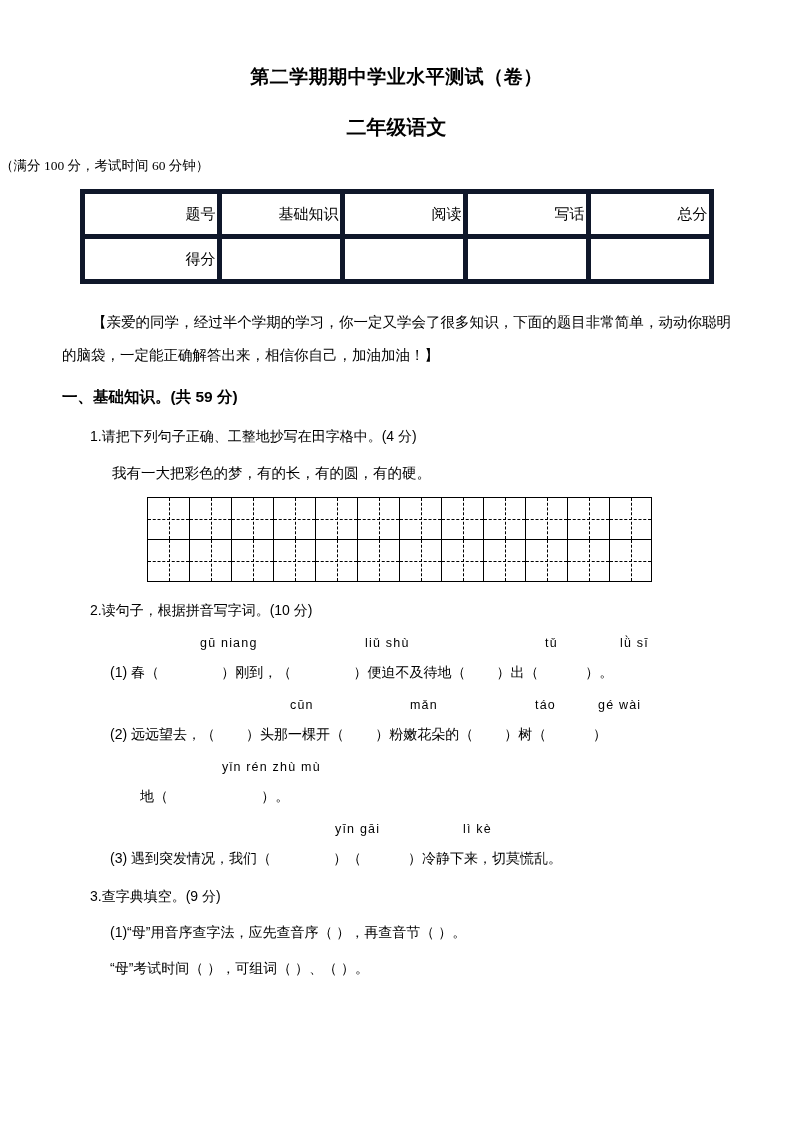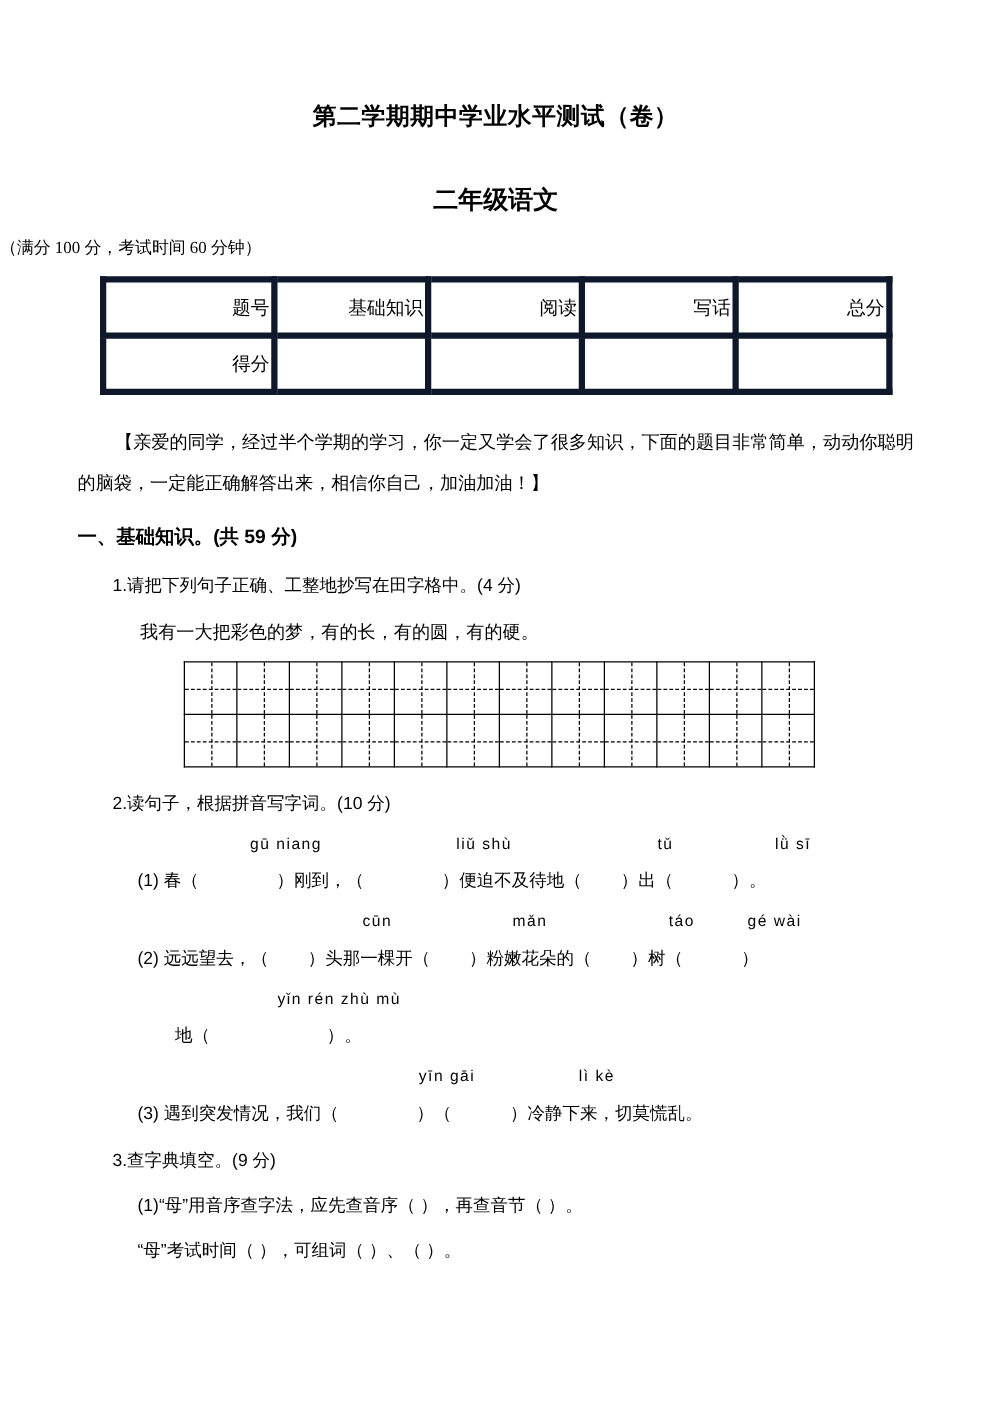--- a/index.html
+++ b/index.html
@@ -23,21 +23,21 @@
     height: 1122px;
     padding: 0;
   }
 
   
   .doc-title {
     text-align: center;
     font-size: 19px;
     font-weight: bold;
     letter-spacing: 0.5px;
-    margin: 16px;
+    margin: 0;
     padding-top: 64px;
     font-family: Liberation Sans, sans-serif;
   }
   .doc-subtitle {
     text-align: center;
     font-size: 20px;
     font-weight: bold;
     margin: 0;
     padding-top: 24px;
     font-family: "Liberation Sans", "DejaVu Sans", sans-serif;
@@ -301,21 +301,21 @@
           </tr>
         </tbody>
       </table>
   </div>
 
   <div class="q">2.读句子，根据拼音写字词。(10 分)</div>
 
   <div class="pinyin-row">
       <span style="left: 200px;">gū niang</span>
       <span style="left: 365px;">liǔ shù</span>
-      <span style="left: 526px;">tǔ</span>
+      <span style="left: 545px;">tǔ</span>
       <span style="left: 620px;">lǜ sī</span>
     </div>
   <div class="fill-row">(1) 春（                ）刚到，（                ）便迫不及待地（        ）出（            ）。</div>
 
   <div class="pinyin-row">
       <span style="left: 290px;">cūn</span>
       <span style="left: 410px;">mǎn</span>
       <span style="left: 535px;">táo</span>
       <span style="left: 598px;">gé wài</span>
     </div>

